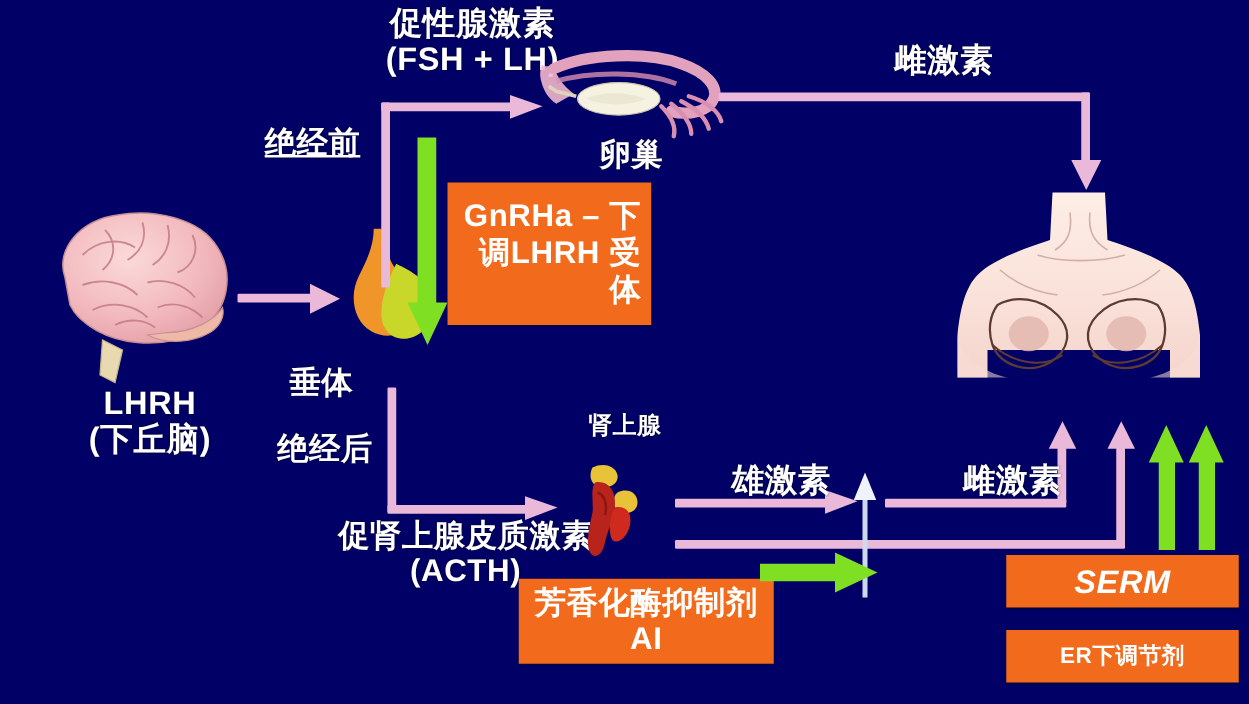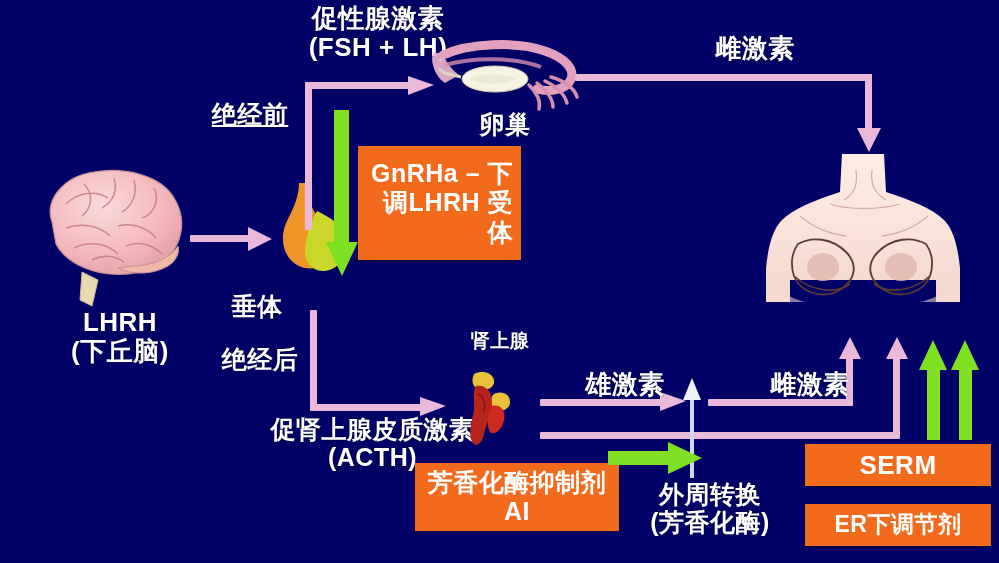--- a/index.html
+++ b/index.html
@@ -152,32 +152,30 @@
   <div class="pinkline h" style="left:540px;top:432px;width:360px;"></div>
   <div class="pinkline v" style="left:893px;top:355px;height:80px;"></div>
   <svg class="icon" style="left:885px;top:337px;" width="24" height="24" viewBox="0 0 24 24">
     <path d="M12 0 L23 22 L1 22 Z" fill="#eab8d8"></path>
   </svg>
 
   <svg class="icon" style="left:682px;top:378px;" width="22" height="100" viewBox="0 0 22 100">
     <rect x="8" y="14" width="4" height="86" fill="#cfd9ee"></rect>
     <path d="M10 0 L19 22 L1 22 Z" fill="#eef2fb"></path>
   </svg>
-  <div class="lbl" style="left:615px;top:480px;width:190px;font-size:25px;">外周转换
-(芳香化酶)</div>
 
   <div class="obox" style="left:415px;top:463px;width:204px;height:68px;font-size:25px;">芳香化酶抑制剂
 AI</div>
   <svg class="icon" style="left:608px;top:440px;" width="96" height="36" viewBox="0 0 96 36">
     <rect x="0" y="11" width="66" height="14" fill="#7fe023"></rect>
     <path d="M60 2 L94 18 L60 34 Z" fill="#7fe023"></path>
   </svg>
 
-  <div class="obox" style="left:805px;top:444px;width:186px;height:42px;font-size:26px;">SERM</div>
-  <div class="obox" style="left:805px;top:504px;width:186px;height:42px;font-size:23px;">ER下调节剂</div>
+  <div class="obox" style="left:805px;top:444px;width:186px;height:42px;font-size:26px;font-style:italic;">SERM</div>
+  <div class="obox" style="left:805px;top:504px;width:186px;height:42px;font-size:18px;">ER下调节剂</div>
 
   <svg class="icon" style="left:918px;top:340px;" width="30" height="100" viewBox="0 0 30 100">
     <rect x="9" y="22" width="13" height="78" fill="#7fe023"></rect>
     <path d="M15 0 L29 30 L1 30 Z" fill="#7fe023"></path>
   </svg>
   <svg class="icon" style="left:950px;top:340px;" width="30" height="100" viewBox="0 0 30 100">
     <rect x="9" y="22" width="13" height="78" fill="#7fe023"></rect>
     <path d="M15 0 L29 30 L1 30 Z" fill="#7fe023"></path>
   </svg>
 

